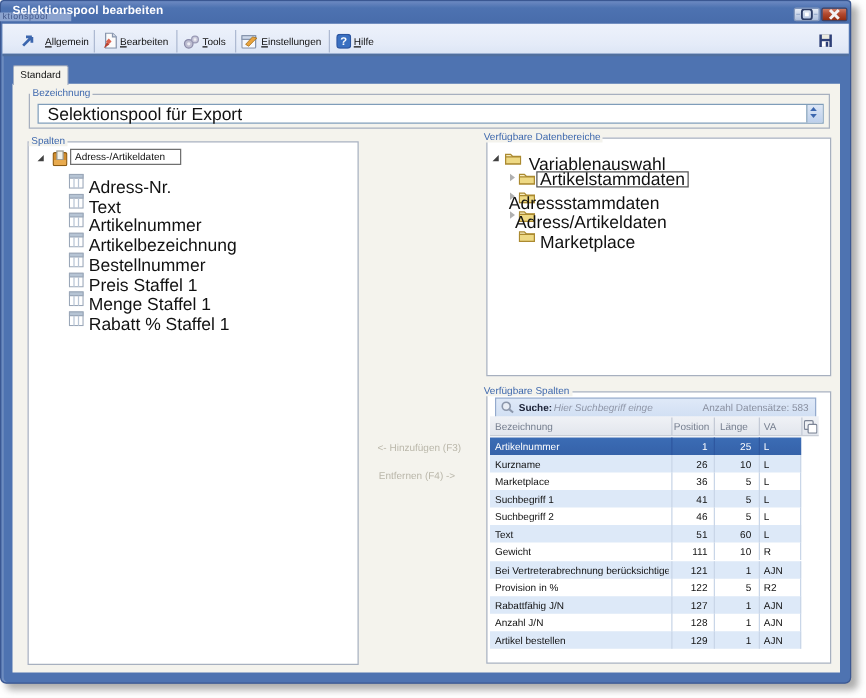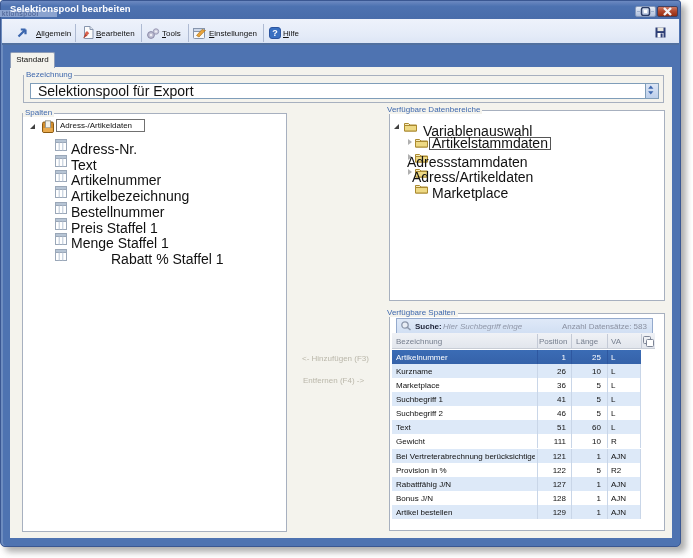--- a/index.html
+++ b/index.html
@@ -182,21 +182,21 @@
         <rect x="0.5" y="0.5" width="11" height="11" fill="#fff" stroke="#9aa7b8"></rect>
         <rect x="0.5" y="0.5" width="11" height="3" fill="#b6c4d4" stroke="#9aa7b8"></rect>
         <path d="M4.2 3.5 V11.5 M7.8 3.5 V11.5" stroke="#b9c6d6"></path>
       </svg>
       <div class="trow" style="left:71px; top:235.2px;">Menge Staffel 1</div>
       <svg style="position:absolute; left:55px; top:248.89999999999998px;" width="12" height="12" viewBox="0 0 12 12">
         <rect x="0.5" y="0.5" width="11" height="11" fill="#fff" stroke="#9aa7b8"></rect>
         <rect x="0.5" y="0.5" width="11" height="3" fill="#b6c4d4" stroke="#9aa7b8"></rect>
         <path d="M4.2 3.5 V11.5 M7.8 3.5 V11.5" stroke="#b9c6d6"></path>
       </svg>
-      <div class="trow" style="left:71px; top:250.89999999999998px;margin-left:40px;">Rabatt % Staffel 1</div>
+      <div class="trow" style="left:71px; top:250.89999999999998px;">Rabatt % Staffel 1</div>
     </div>
 
   <div class="whitebox" style="left:389px; top:110px; width:276px; height:191px; border:1px solid #a7b0bf;"></div>
   <div class="grplabel" style="left:385px; top:105px;">Verfügbare Datenbereiche</div>
   <div id="rtree">
       <div class="tri-open" style="left:394px; top:124px;"></div>
       <svg style="position:absolute; left:404px; top:121px;" width="13" height="11" viewBox="0 0 13 11">
         <path d="M0.5 2.5 h4 l1.5 1.5 h6.5 v6 h-12 z" fill="#f7ecc0" stroke="#ab8a30"></path>
         <path d="M0.5 4.5 h12 v5.5 h-12 z" fill="#eed984" stroke="#ab8a30"></path>
       </svg>
@@ -349,21 +349,21 @@
         <div class="cell c1">Rabattfähig J/N</div>
         <div class="cell c2">127</div>
         <div class="cell c3">1</div>
         <div class="cell c4">AJN</div>
         <div class="vsep" style="left:145px;"></div>
         <div class="vsep" style="left:179px;"></div>
         <div class="vsep" style="left:215px;"></div>
         <div class="vsep" style="left:248px;"></div>
       </div>
       <div class="row " style="top:491.1px;">
-        <div class="cell c1">Bonus J/N</div>
+        <div class="cell c1">Anzahl J/N</div>
         <div class="cell c2">128</div>
         <div class="cell c3">1</div>
         <div class="cell c4">AJN</div>
         <div class="vsep" style="left:145px;"></div>
         <div class="vsep" style="left:179px;"></div>
         <div class="vsep" style="left:215px;"></div>
         <div class="vsep" style="left:248px;"></div>
       </div>
       <div class="row alt" style="top:505.26px;">
         <div class="cell c1">Artikel bestellen</div>

